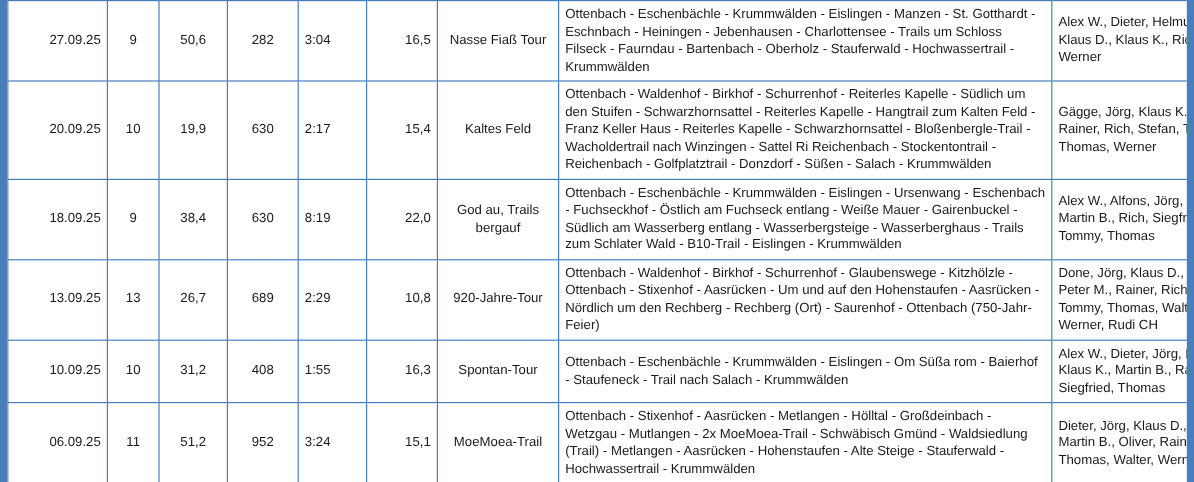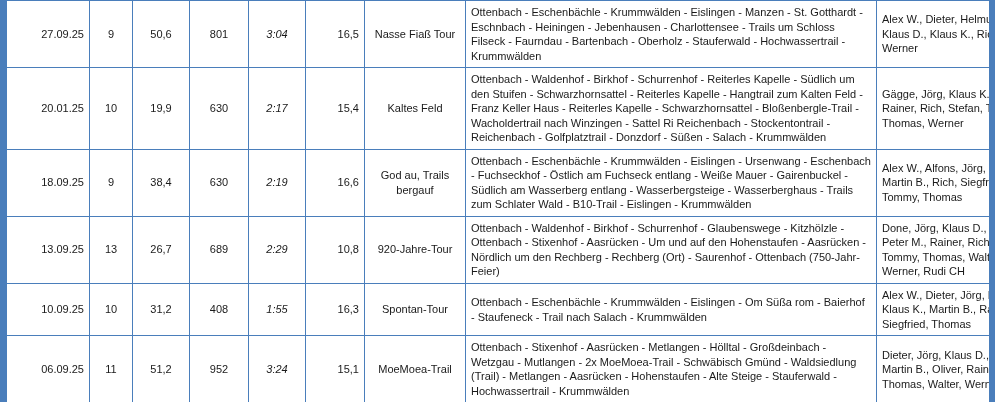--- a/index.html
+++ b/index.html
@@ -54,21 +54,21 @@
   table.tour-table td {
     border: 1px solid #4a7ebb;
     padding: 4px 5px;
     vertical-align: middle;
     line-height: 1.32;
   }
   td.c-date   { width: 72px;  text-align: right; }
   td.c-part   { width: 32px;  text-align: center; }
   td.c-dist   { width: 46px;  text-align: center; }
   td.c-elev   { width: 48px;  text-align: center; }
-  td.c-time   { width: 46px;  text-align: center; font-style: italic; }
+  td.c-time   { width: 46px;  text-align: left; }
   td.c-speed  { width: 48px;  text-align: right; }
   td.c-name   { width: 90px;  text-align: center; }
   td.c-route  { width: 400px; text-align: left; }
   td.c-people { width: 161px; text-align: left; }
 
   td.c-route, td.c-people {
     vertical-align: middle;
   }
 </style>
 </head>
@@ -79,47 +79,47 @@
   <div class="right-rail"></div>
 
   <div class="table-wrap">
     <table class="tour-table">
       <tbody>
 
         <tr>
           <td class="c-date">27.09.25</td>
           <td class="c-part">9</td>
           <td class="c-dist">50,6</td>
-          <td class="c-elev">801</td>
+          <td class="c-elev">282</td>
           <td class="c-time">3:04</td>
           <td class="c-speed">16,5</td>
           <td class="c-name">Nasse Fiaß Tour</td>
           <td class="c-route">Ottenbach - Eschenbächle - Krummwälden - Eislingen - Manzen - St. Gotthardt - Eschnbach - Heiningen - Jebenhausen - Charlottensee - Trails um Schloss Filseck - Faurndau - Bartenbach - Oberholz - Stauferwald - Hochwassertrail - Krummwälden</td>
           <td class="c-people">Alex W., Dieter, Helmut, Jörg, Klaus D., Klaus K., Rich, Tommy, Werner</td>
         </tr>
 
         <tr>
-          <td class="c-date">20.01.25</td>
+          <td class="c-date">20.09.25</td>
           <td class="c-part">10</td>
           <td class="c-dist">19,9</td>
           <td class="c-elev">630</td>
           <td class="c-time">2:17</td>
           <td class="c-speed">15,4</td>
           <td class="c-name">Kaltes Feld</td>
           <td class="c-route">Ottenbach - Waldenhof - Birkhof - Schurrenhof - Reiterles Kapelle - Südlich um den Stuifen - Schwarzhornsattel - Reiterles Kapelle - Hangtrail zum Kalten Feld - Franz Keller Haus - Reiterles Kapelle - Schwarzhornsattel - Bloßenbergle-Trail - Wacholdertrail nach Winzingen - Sattel Ri Reichenbach - Stockentontrail - Reichenbach - Golfplatztrail - Donzdorf - Süßen - Salach - Krummwälden</td>
           <td class="c-people">Gägge, Jörg, Klaus K., Oliver, Rainer, Rich, Stefan, Tommy, Thomas, Werner</td>
         </tr>
 
         <tr>
           <td class="c-date">18.09.25</td>
           <td class="c-part">9</td>
           <td class="c-dist">38,4</td>
           <td class="c-elev">630</td>
-          <td class="c-time">2:19</td>
-          <td class="c-speed">16,6</td>
+          <td class="c-time">8:19</td>
+          <td class="c-speed">22,0</td>
           <td class="c-name">God au, Trails bergauf</td>
           <td class="c-route">Ottenbach - Eschenbächle - Krummwälden - Eislingen - Ursenwang - Eschenbach - Fuchseckhof - Östlich am Fuchseck entlang - Weiße Mauer - Gairenbuckel - Südlich am Wasserberg entlang - Wasserbergsteige - Wasserberghaus - Trails zum Schlater Wald - B10-Trail - Eislingen - Krummwälden</td>
           <td class="c-people">Alex W., Alfons, Jörg, Klaus K., Martin B., Rich, Siegfried, Tommy, Thomas</td>
         </tr>
 
         <tr>
           <td class="c-date">13.09.25</td>
           <td class="c-part">13</td>
           <td class="c-dist">26,7</td>
           <td class="c-elev">689</td>

